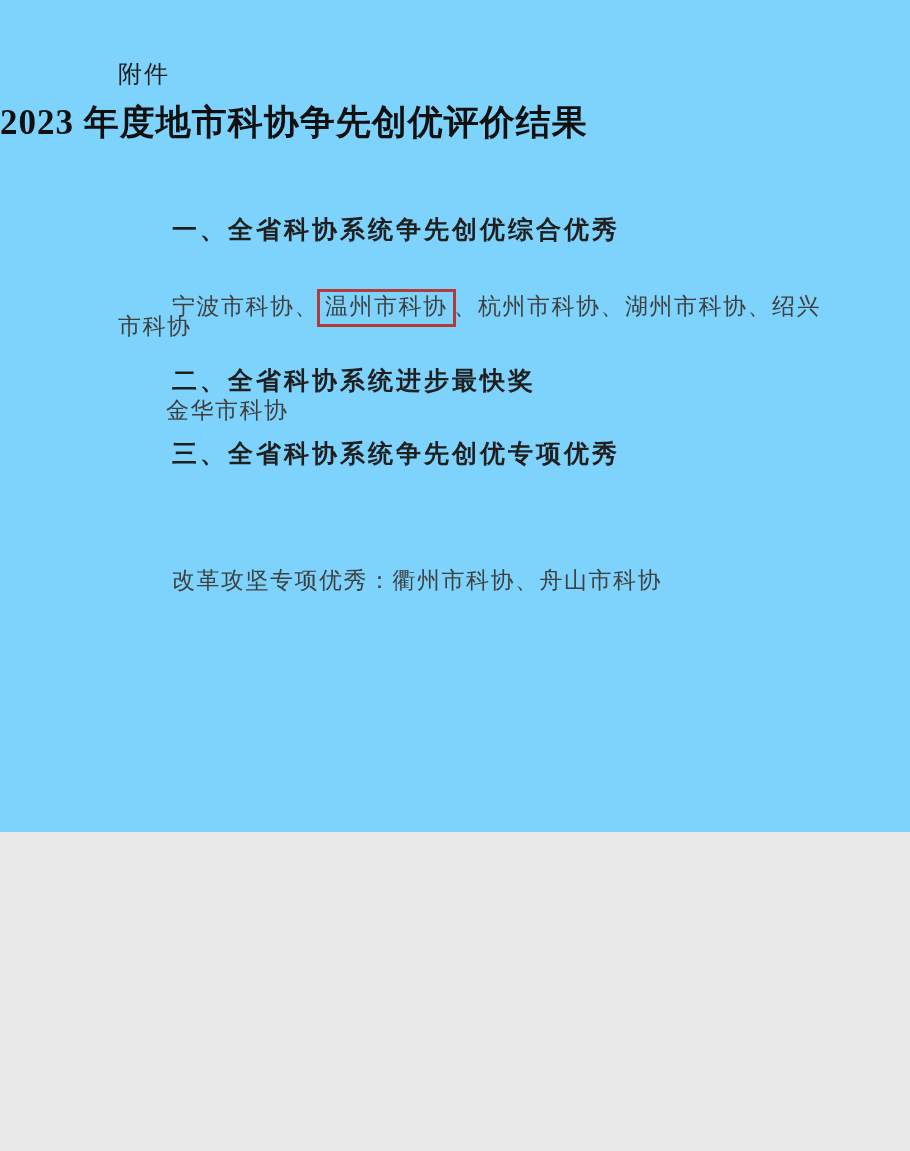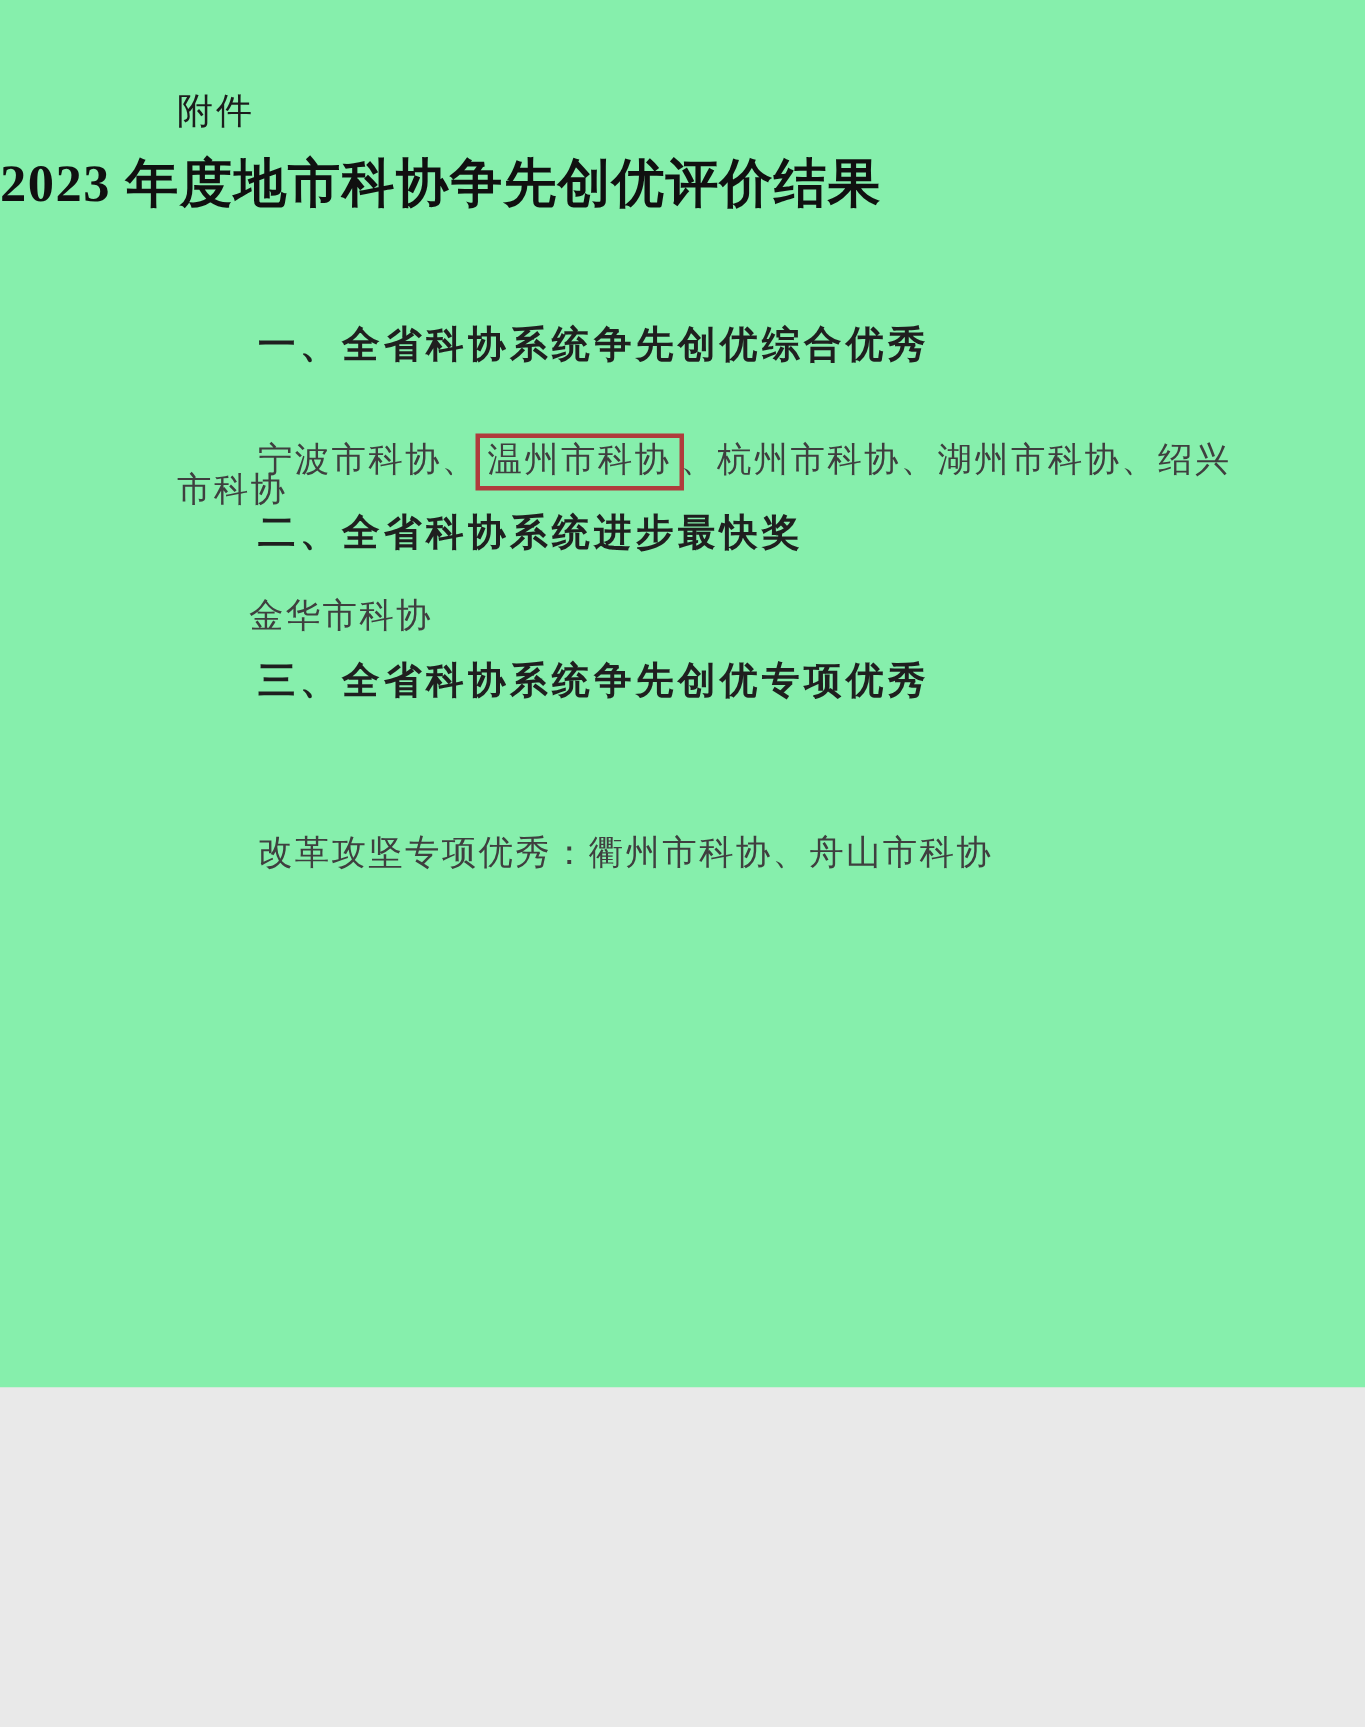--- a/index.html
+++ b/index.html
@@ -1,22 +1,22 @@
 <!DOCTYPE html>
 <html><head>
 <meta charset="utf-8">
 <style>
   * { margin: 0; padding: 0; box-sizing: border-box; }
   html, body { background: #e9e9e9; }
   .page {
     position: relative;
     width: 910px;
-    height: 925px;
+    height: 832px;
     margin: 0 auto;
-    background: #86efac;
+    background: #7dd3fc;
     overflow: hidden;
     font-family: "Liberation Serif", serif;
     color: #3d3d3d;
   }
   .attachment {
     position: absolute;
     left: 118px;
     top: 58px;
     font-family: "Liberation Sans", sans-serif;
     font-size: 24px;
@@ -84,25 +84,25 @@
   <h1 class="doc-title">2023 年度地市科协争先创优评价结果</h1>
 
   <p class="section-heading" style="top: 213px; text-align: center;">一、全省科协系统争先创优综合优秀</p>
 
   <p class="body-line indent" style="top: 261px; margin-top: 28px;">
     <span>宁波市科协、</span><span class="hl-box">温州市科协</span><span>、杭州市科协、湖州市科协、绍兴</span>
   </p>
 
   <p class="body-line flush" style="top: 310px;">市科协</p>
 
-  <p class="section-heading" style="top: 338px;">二、全省科协系统进步最快奖</p>
+  <p class="section-heading" style="top: 364px;">二、全省科协系统进步最快奖</p>
 
   <p class="body-line indent" style="top: 394px; left: 166px;">金华市科协</p>
 
   <p class="section-heading" style="top: 437px;">三、全省科协系统争先创优专项优秀</p>
 
 
-  <p class="body-line indent" style="top: 552px;">改革攻坚专项优秀：衢州市科协、舟山市科协</p>
+  <p class="body-line indent" style="top: 564px;">改革攻坚专项优秀：衢州市科协、舟山市科协</p>
 
 
   <div class="page-number">- 3 -</div>
 
 </div>
 
 </body></html>

